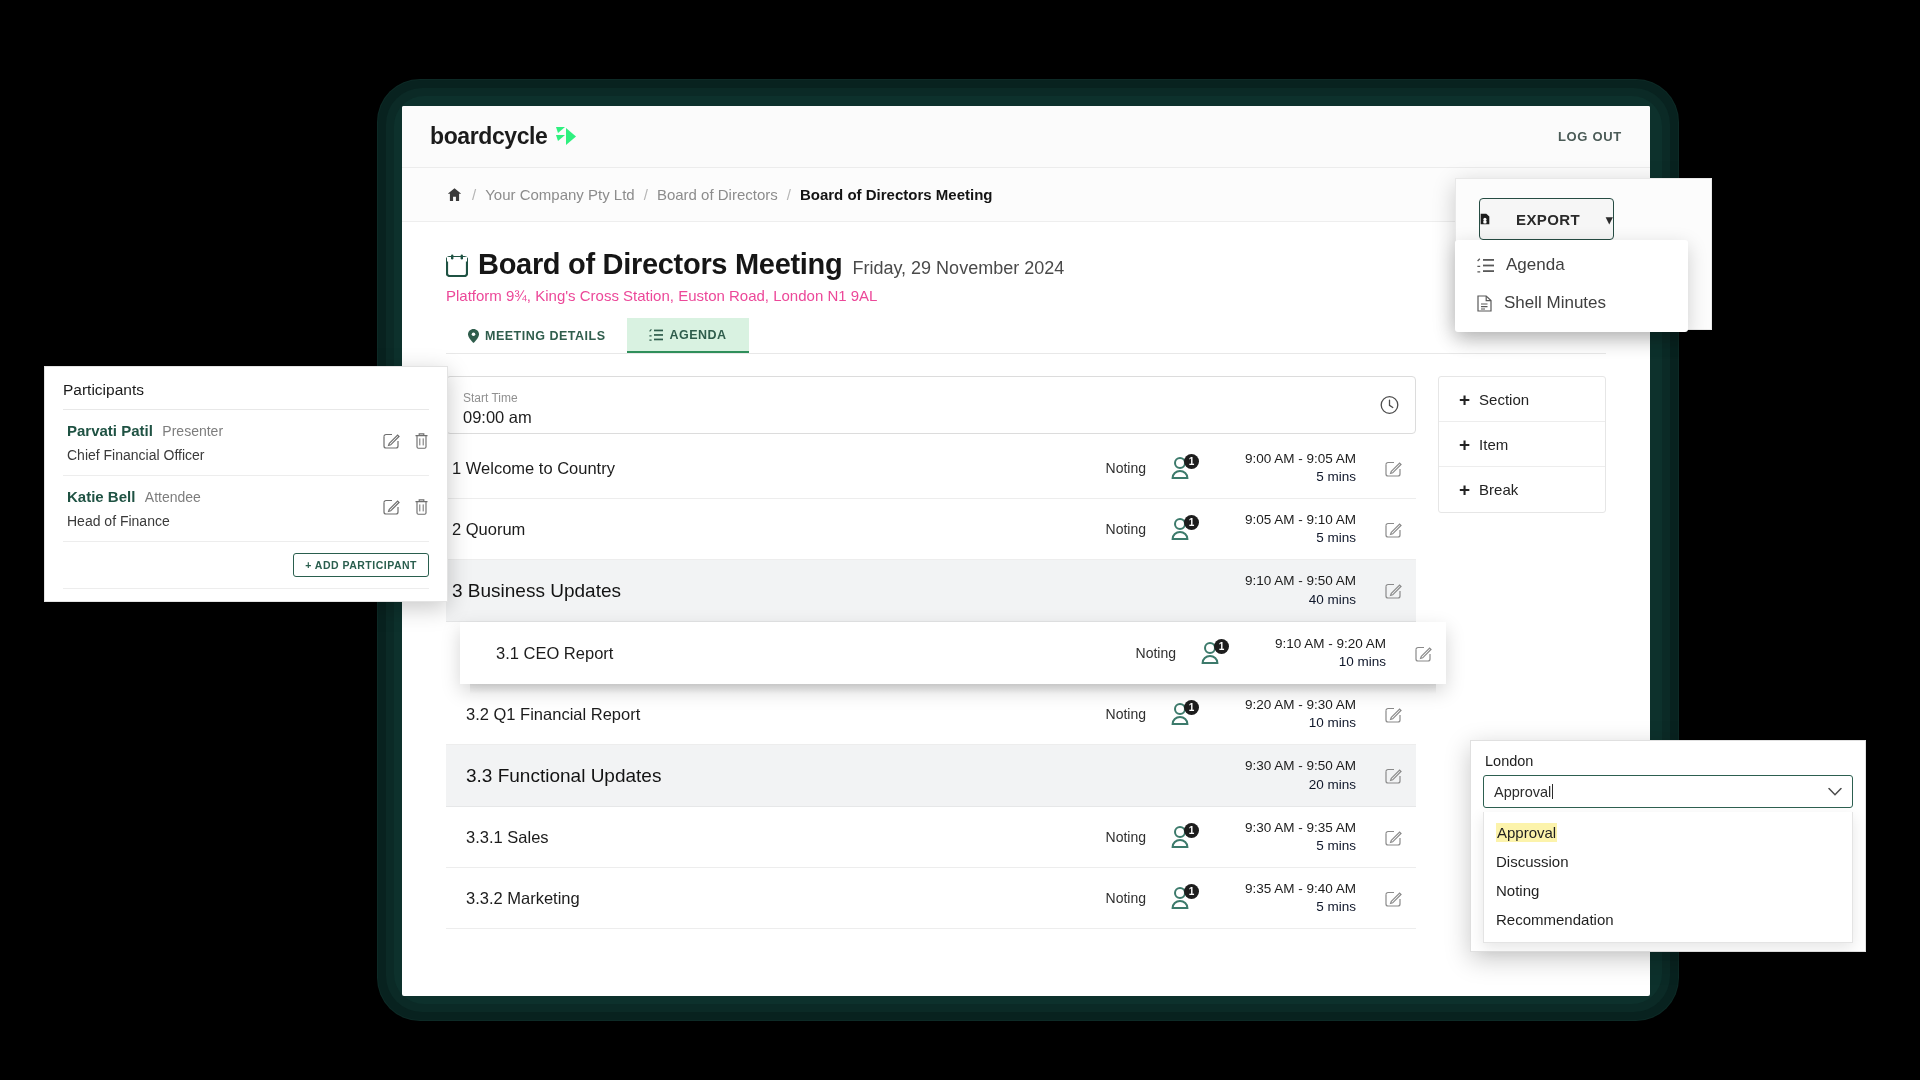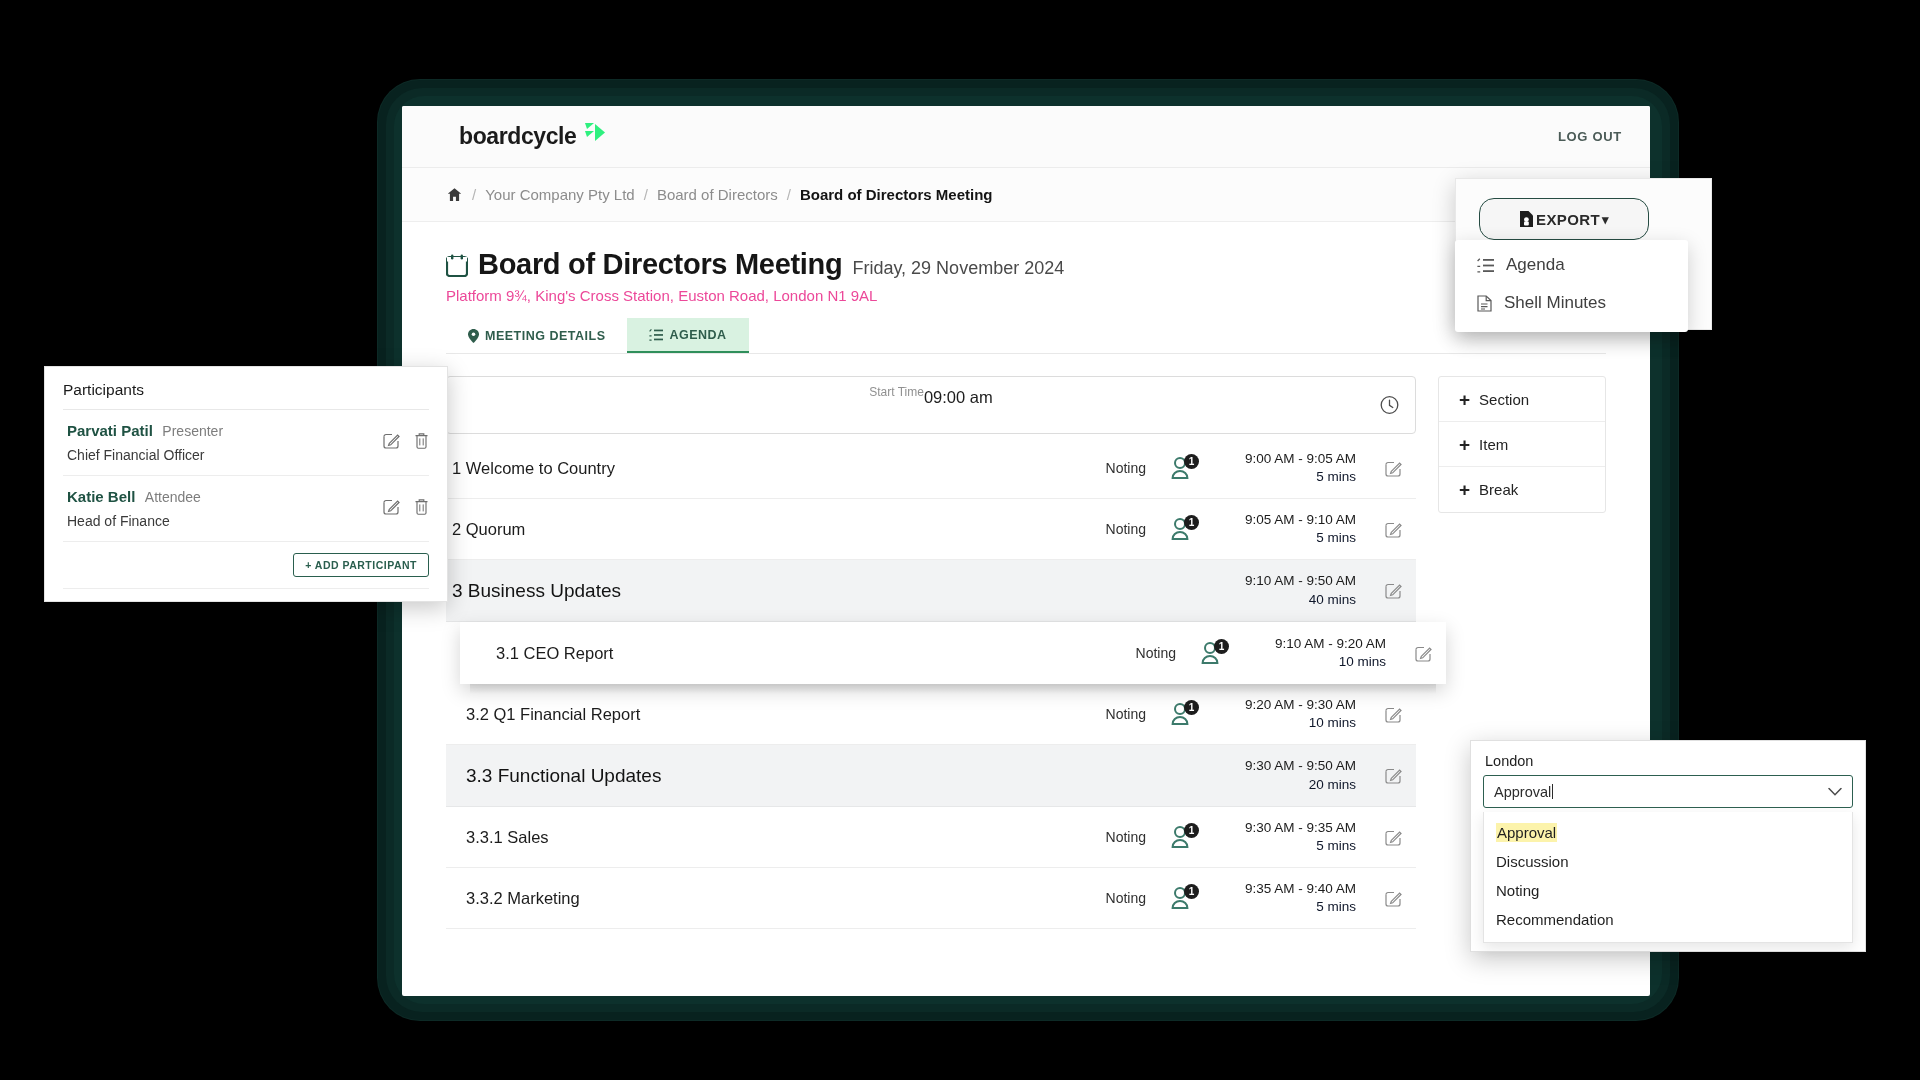--- a/index.html
+++ b/index.html
@@ -42,21 +42,21 @@
   
   .topbar {
     position: relative;
     height: 62px;
     background: #fbfbfb;
     border-bottom: 1px solid #ececec;
     display: flex;
     align-items: center;
     padding: 0 28px;
   }
-  .logo-wrap { display:flex; align-items:flex-start; gap:9px;margin-left:29px; }
+  .logo-wrap { display:flex; align-items:center; gap:9px; }
   .logo-text {
     font-size: 23px; font-weight: 700; color: #1b1b1b;
     letter-spacing: -0.4px;
   }
   .logo-mark { width: 22px; height: 20px; display:block; }
   .logout {
     margin-left: auto;
     font-size: 13px; letter-spacing: .7px;
     color: #4b5b57; font-weight: 600;
   }
@@ -105,21 +105,21 @@
     padding: 0 20px; font-size: 15px; color:#232323;
     border-bottom: 1px solid #ededed;
   }
   .sidebtn:last-child { border-bottom:none; }
   .plus { font-size:19px; font-weight:600; line-height:1; color:#232323; }
 
   
   .starttime {
     border:1px solid #dcdcdc; border-radius:4px; background:#fff;
     height: 58px; padding: 8px 16px 0 16px; position:relative;
-    display:flex; flex-direction:row; justify-content:center;
+    display:flex; flex-direction:column; justify-content:center;
   }
   .st-label { font-size:12px; color:#909090; line-height:1.2; }
   .st-value { font-size:16.5px; color:#1d1d1d; margin-top:3px; }
   .clock-icon { position:absolute; right:16px; top:50%; transform:translateY(-50%); }
 
   
   .rows { margin-top: 4px; }
   .row {
     display:flex; align-items:center;
     height: 61px;
@@ -182,24 +182,24 @@
   
   .exportpanel {
     position:absolute; left: 1455px; top: 178px;
     width: 257px; height: 152px;
     background:#fcfcfc; border:1px solid #e8e8e8;
     box-shadow: 0 6px 22px rgba(0,0,0,.20);
     z-index: 40;
   }
   .exportbtn {
     position:absolute; left:1479px; top:198px;
-    width: 170px; height: 42px;
-    border: 1.5px solid #264c43; border-radius:15px;
+    width: 135px; height: 42px;
+    border: 1.5px solid #264c43; border-radius:4px;
     background:#f6f6f6;
-    display:flex; align-items:center; justify-content:center; gap:2px;
+    display:flex; align-items:center; justify-content:center; gap:26px;
     font-size:15px; font-weight:700; color:#2b2b2b; letter-spacing:.4px;
     z-index: 42;
   }
   .exportmenu {
     position:absolute; left:1455px; top:240px;
     width: 233px;
     background:#fff;
     box-shadow: 0 6px 20px rgba(0,0,0,.18);
     border-radius: 3px;
     padding: 6px 0 10px 0;

